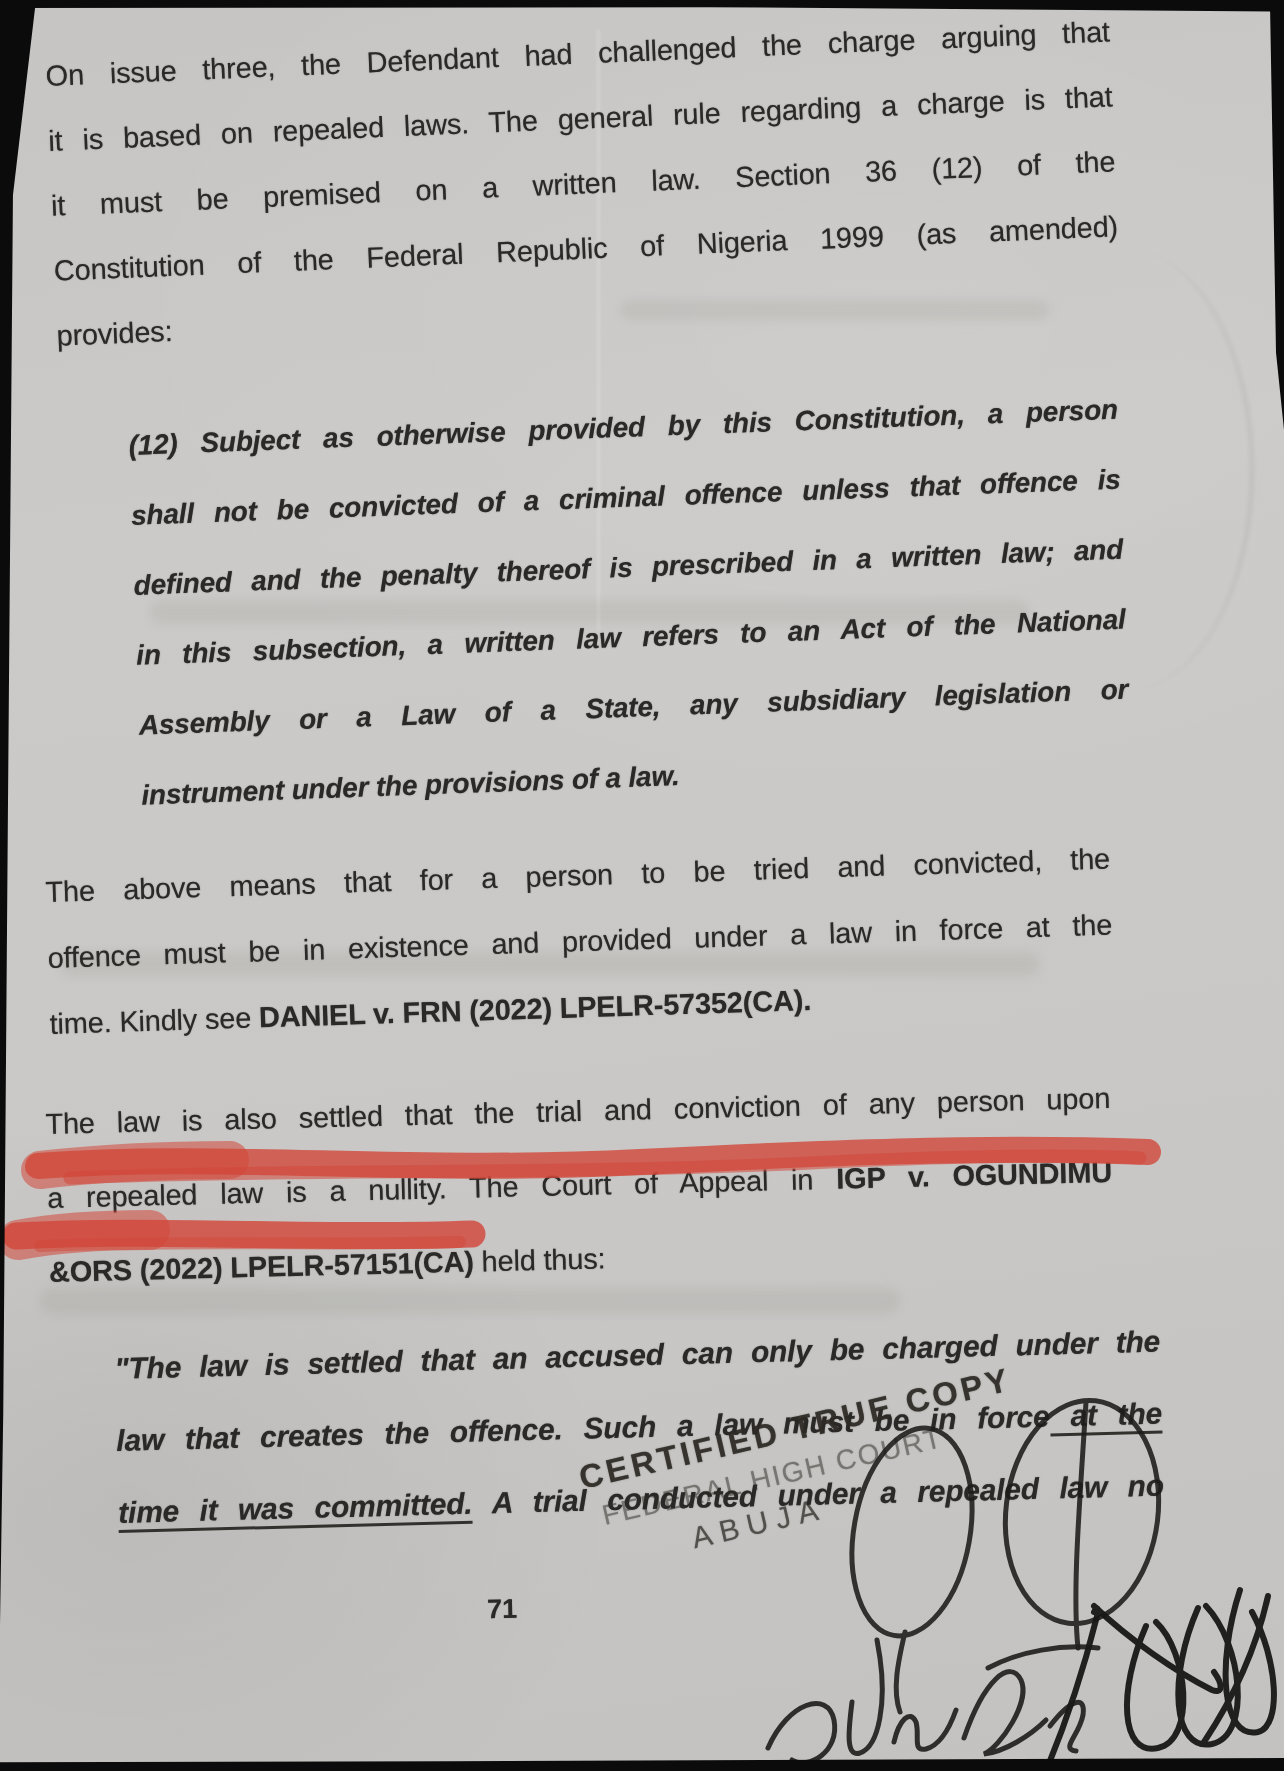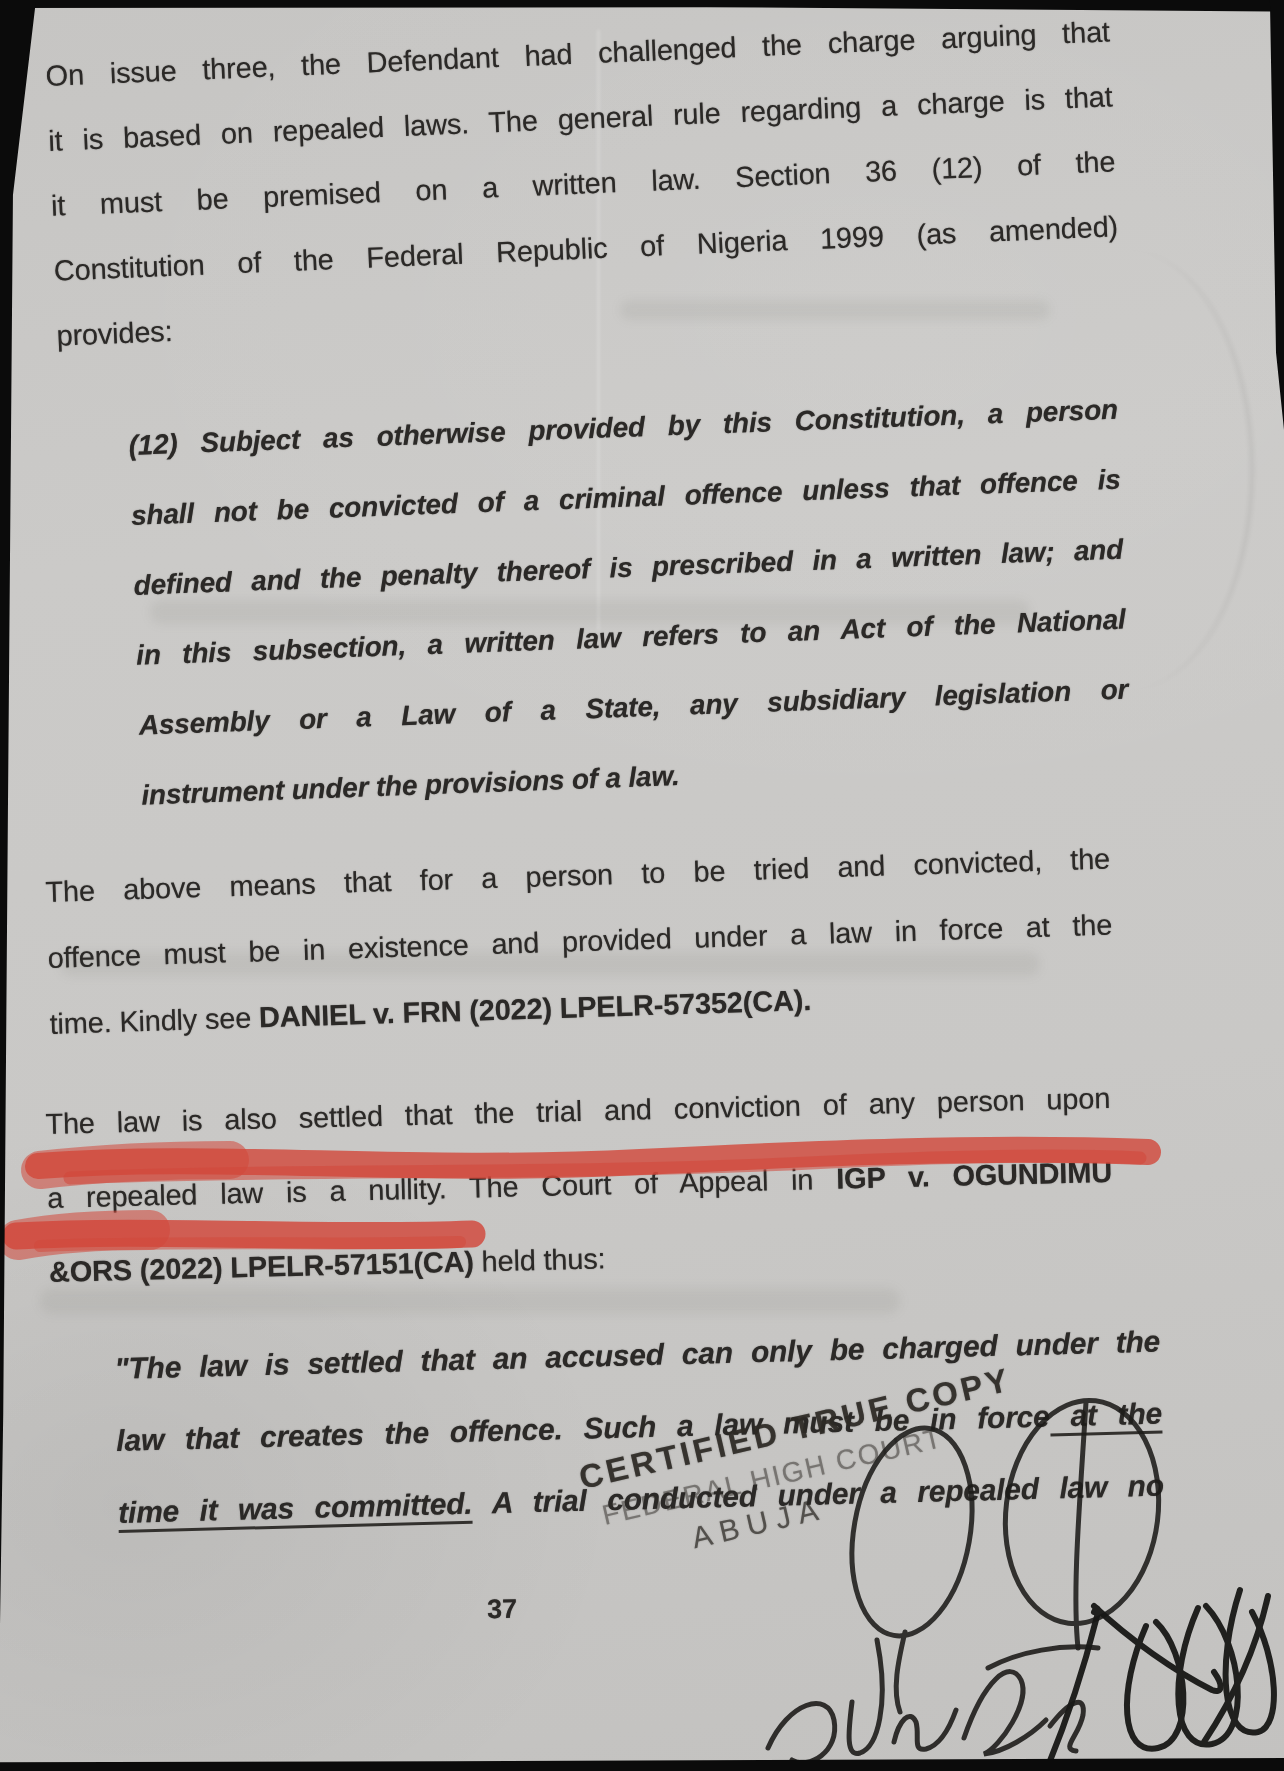--- a/index.html
+++ b/index.html
@@ -108,21 +108,21 @@
     <div class="line"><span>a repealed law is a nullity. The Court of Appeal in </span><span class="cite">IGP v. OGUNDIMU</span></div>
     <div class="line last"><span class="cite">&amp;ORS (2022) LPELR-57151(CA)</span><span> held thus:</span></div>
   </div>
 
   <div class="block quote-text" id="q2">
     <div class="line">"The law is settled that an accused can only be charged under the</div>
     <div class="line"><span>law that creates the offence. Such a law must be in force</span><span class="u-ink"> at the</span></div>
     <div class="line"><span class="u-ink">time it was committed.</span><span> A trial conducted under a repealed law no</span></div>
   </div>
 
-  <div class="page-number">37</div>
+  <div class="page-number">71</div>
 
   <div class="stamp">
     <div class="s1">CERTIFIED TRUE COPY</div>
     <div class="s2">FEDERAL HIGH COURT</div>
     <div class="s3">ABUJA</div>
   </div>
 
   <svg class="overlay" width="1284" height="1771" viewBox="0 0 1284 1771">
 
     <g stroke="#d2473a" fill="none" stroke-linecap="round">

